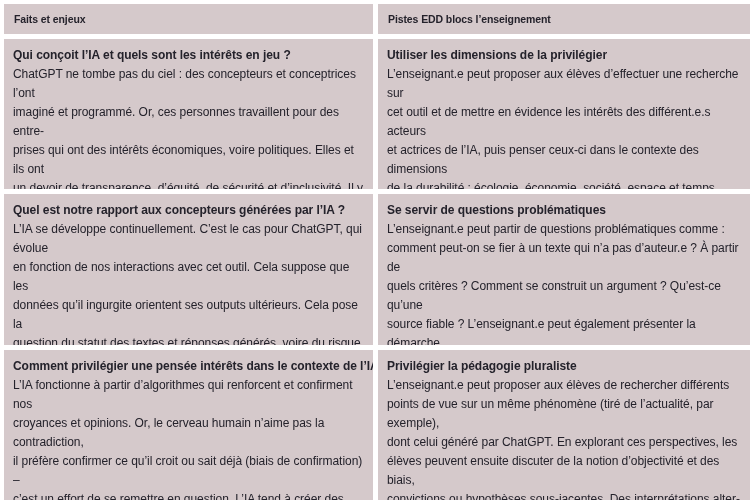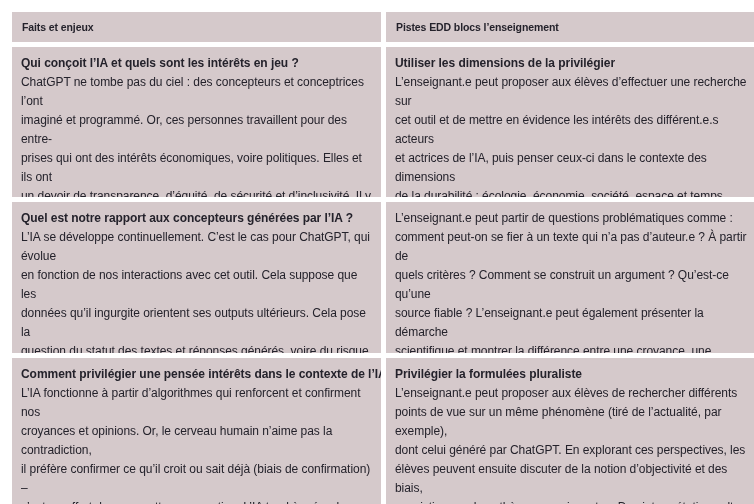--- a/index.html
+++ b/index.html
@@ -7,21 +7,21 @@
   body {
     width: 754px;
     height: 504px;
     font-family: "Liberation Sans", sans-serif;
     color: #24222b;
     overflow: hidden;
   }
   .table {
     width: 754px;
     height: 372px;
-    padding: 12px;
+    padding: 4px;
     display: grid;
     grid-template-columns: 369px 372px;
     grid-template-rows: 30px 150px 151px 150px;
     gap: 5px;
     background: #ffffff;
   }
   .cell {
     background: #d5c9cb;
     overflow: hidden;
   }
@@ -78,38 +78,39 @@
 
   <div class="cell content-cell">
     <div class="cell-title">Quel est notre rapport aux concepteurs générées par l’IA ?</div>
     <div class="cell-body">L’IA se développe continuellement. C’est le cas pour ChatGPT, qui évolue
 en fonction de nos interactions avec cet outil. Cela suppose que les
 données qu’il ingurgite orientent ses outputs ultérieurs. Cela pose la
 question du statut des textes et réponses générés, voire du risque de
 propagande.</div>
   </div>
   <div class="cell content-cell">
+    <div class="cell-title">Se servir de questions problématiques</div>
     <div class="cell-body">L’enseignant.e peut partir de questions problématiques comme :
 comment peut-on se fier à un texte qui n’a pas d’auteur.e ? À partir de
 quels critères ? Comment se construit un argument ? Qu’est-ce qu’une
 source fiable ? L’enseignant.e peut également présenter la démarche
 scientifique et montrer la différence entre une croyance, une opinion,
 une hypothèse et un fait scientifique.</div>
   </div>
 
   <div class="cell content-cell">
     <div class="cell-title">Comment privilégier une pensée intérêts dans le contexte de l’IA ?</div>
     <div class="cell-body">L’IA fonctionne à partir d’algorithmes qui renforcent et confirment nos
 croyances et opinions. Or, le cerveau humain n’aime pas la contradiction,
 il préfère confirmer ce qu’il croit ou sait déjà (biais de confirmation) –
 c’est un effort de se remettre en question. L’IA tend à créer des blocs
 idéologiques et à nous y enfermer.</div>
   </div>
   <div class="cell content-cell">
-    <div class="cell-title">Privilégier la formulées pluraliste</div>
+    <div class="cell-title">Privilégier la pédagogie pluraliste</div>
     <div class="cell-body">L’enseignant.e peut proposer aux élèves de rechercher différents
 points de vue sur un même phénomène (tiré de l’actualité, par exemple),
 dont celui généré par ChatGPT. En explorant ces perspectives, les
 élèves peuvent ensuite discuter de la notion d’objectivité et des biais,
 convictions ou hypothèses sous-jacentes. Des interprétations alter-
 natives peuvent également être formulées par les élèves.</div>
   </div>
 
 </div>
 

